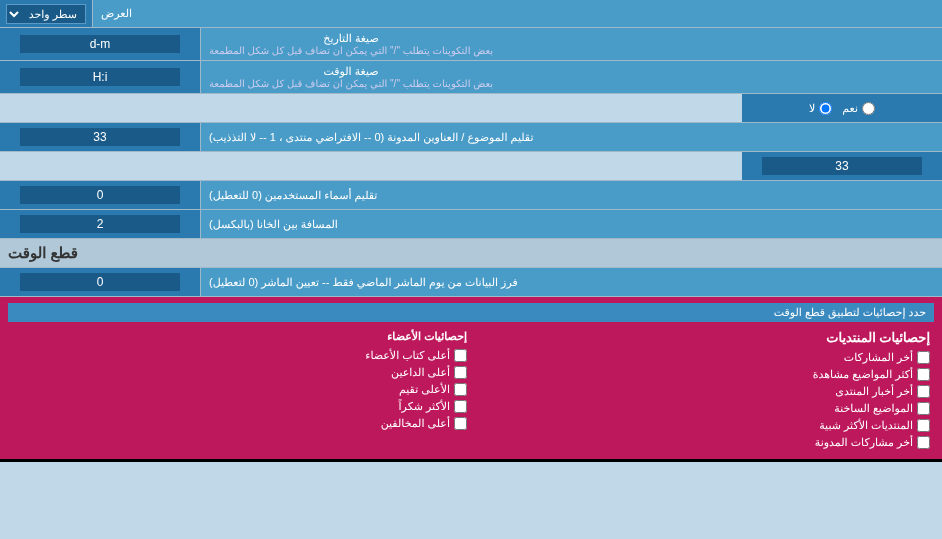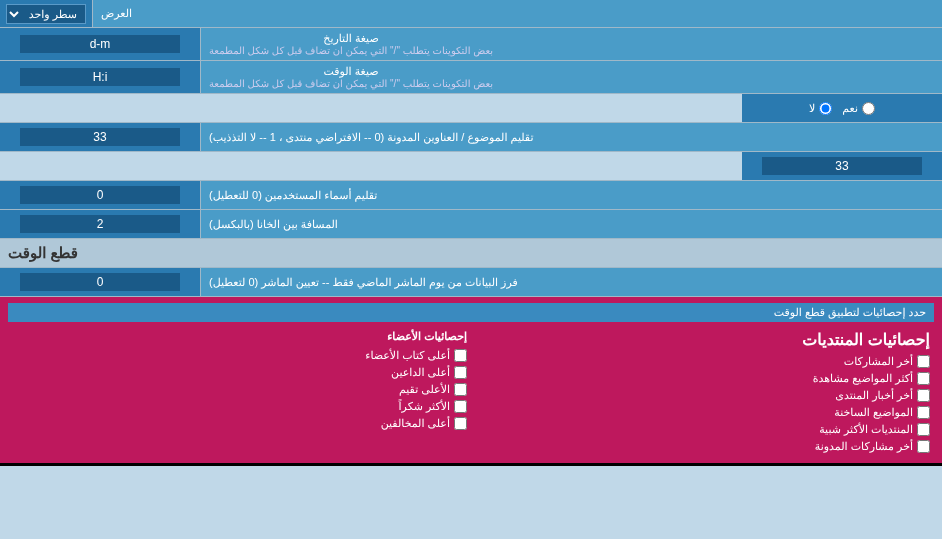--- a/index.html
+++ b/index.html
@@ -219,21 +219,21 @@
   </div>
 
   <div class="checkboxes-section">
 
     <div style="background:#3a8abf;color:#fff;font-size:11px;padding:3px 8px;text-align:right;margin-bottom:4px;">
       <span>حدد إحصائيات لتطبيق قطع الوقت</span>
     </div>
     <div class="checkboxes-grid">
 
       <div class="checkbox-col">
-        <div style="color:#fff;font-weight:bold;font-size:16px;margin-bottom:2px;">إحصائيات المنتديات</div>
+        <div style="color:#fff;font-weight:bold;font-size:13px;margin-bottom:2px;">إحصائيات المنتديات</div>
         <div class="checkbox-item">
           <input type="checkbox" style="">
           <span>أخر المشاركات</span>
         </div>
         <div class="checkbox-item">
           <input type="checkbox" style="">
           <span>أكثر المواضيع مشاهدة</span>
         </div>
         <div class="checkbox-item">
           <input type="checkbox" style="">

